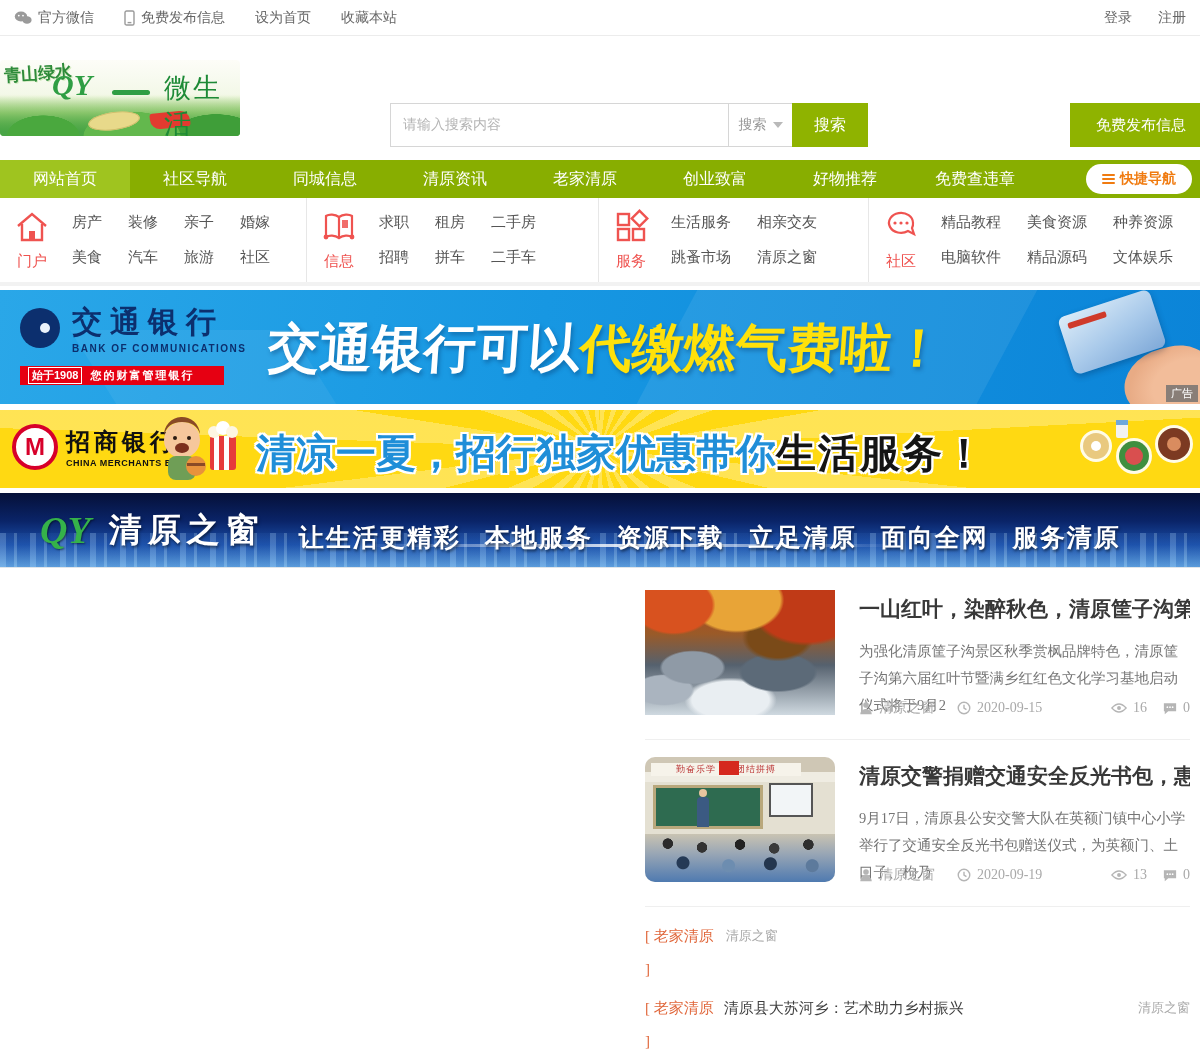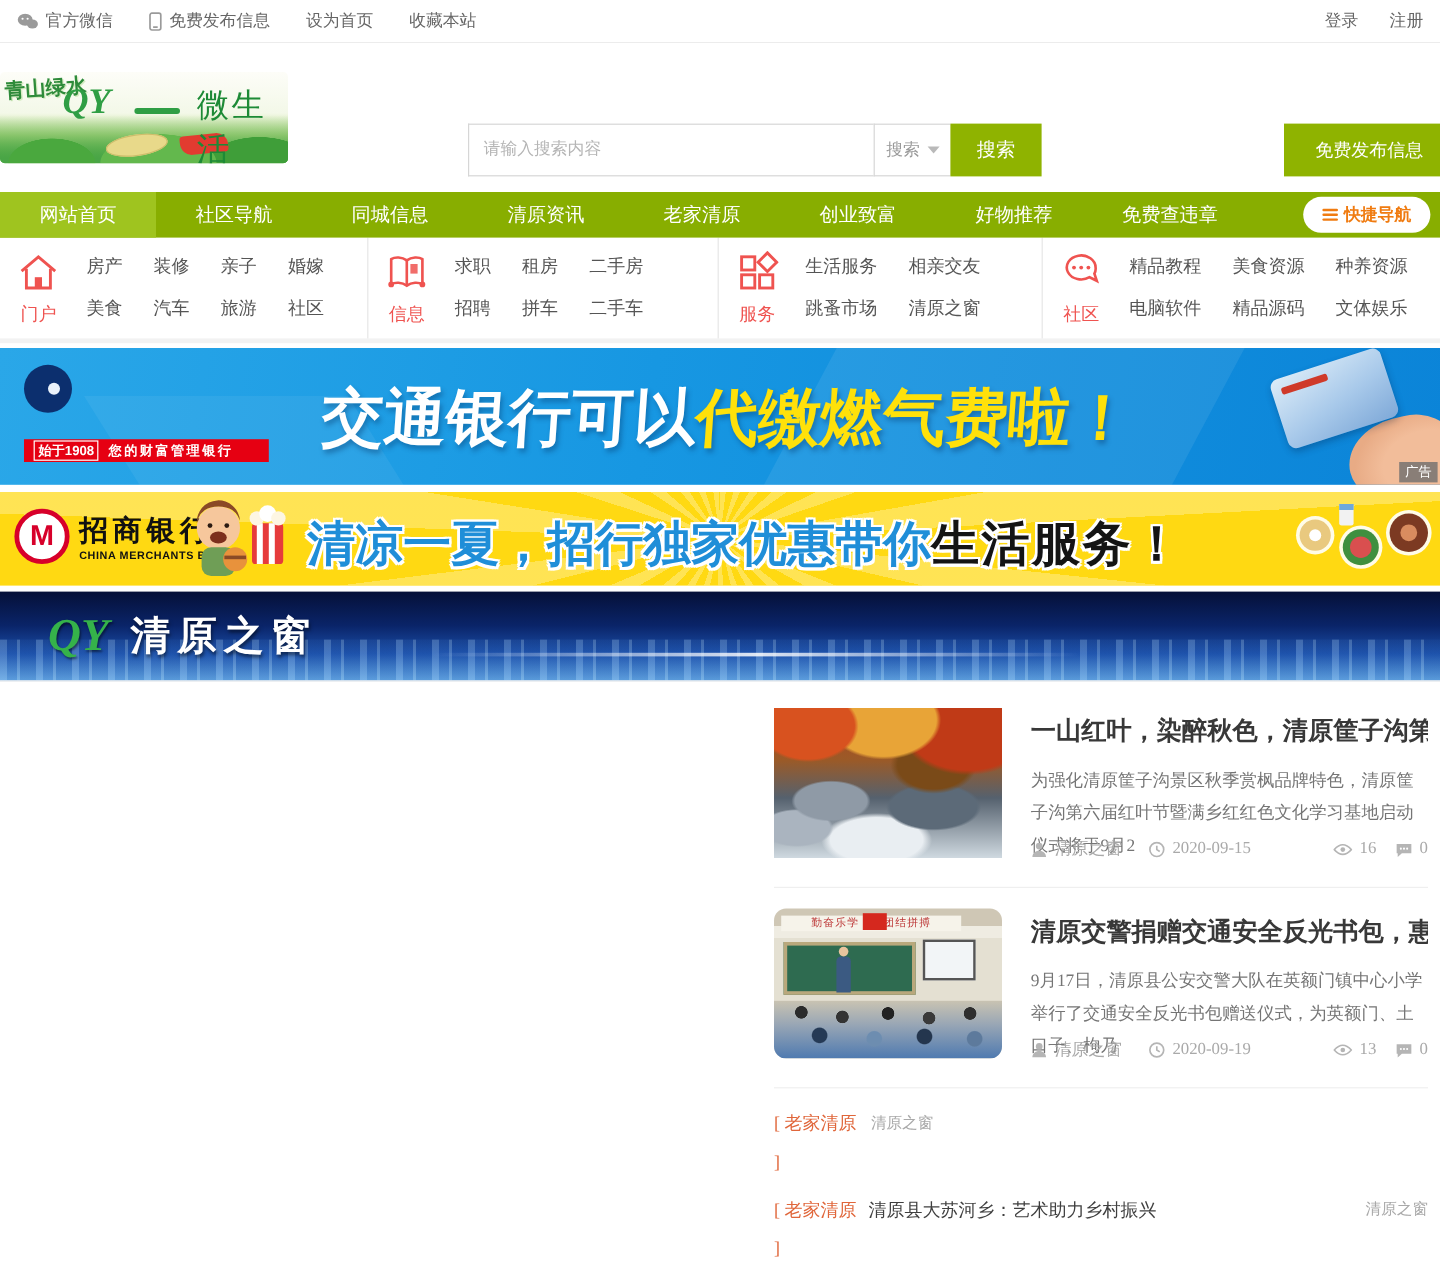--- a/index.html
+++ b/index.html
@@ -349,20 +349,24 @@
 
   <div class="banner bocom">
     <div class="bocom-logo">
       <span class="bocom-mark">
         <svg width="44" height="44" viewBox="0 0 44 44">
             <circle cx="22" cy="22" r="20" fill="#0c2f6e"></circle>
             <path d="M22 6 a16 16 0 0 0 0 32 a10 10 0 0 1 0 -32 Z" fill="#eaf2fb"></path>
             <circle cx="27" cy="22" r="5" fill="#eaf2fb"></circle>
           </svg>
       </span>
+      <span>
+        <div class="bocom-cn">交通银行</div>
+        <div class="bocom-en">BANK OF COMMUNICATIONS</div>
+      </span>
     </div>
     <div class="bocom-strip">
       <span class="y1908">始于1908</span>
       <span class="tagline">您的财富管理银行</span>
     </div>
     <div class="bocom-headline">
       <span class="hw">交通银行可以</span><span class="hy">代缴燃气费啦！</span>
     </div>
     <div class="bocom-hand"></div>
     <div class="bocom-card"></div>
@@ -412,20 +416,28 @@
         <rect x="40" y="4" width="12" height="18" fill="#f2f2f2" rx="2"></rect>
           <rect x="40" y="4" width="12" height="5" fill="#6fa8dc"></rect>
       </svg>
     </div>
   </div>
 
   <div class="banner qyw">
     <div class="qyw-inner">
       <span class="qyw-qy">QY</span>
       <span class="qyw-title">清原之窗</span>
+      <span class="qyw-slogans">
+        <span>让生活更精彩</span>
+        <span>本地服务</span>
+        <span>资源下载</span>
+        <span>立足清原</span>
+        <span>面向全网</span>
+        <span>服务清原</span>
+      </span>
     </div>
   </div>
 
   <div class="content">
     <div class="main">
 
       <div class="news-item">
         <div class="news-thumb thumb-autumn"></div>
         <div class="news-body">
           <div class="news-title">一山红叶，染醉秋色，清原筐子沟第六届红叶</div>

